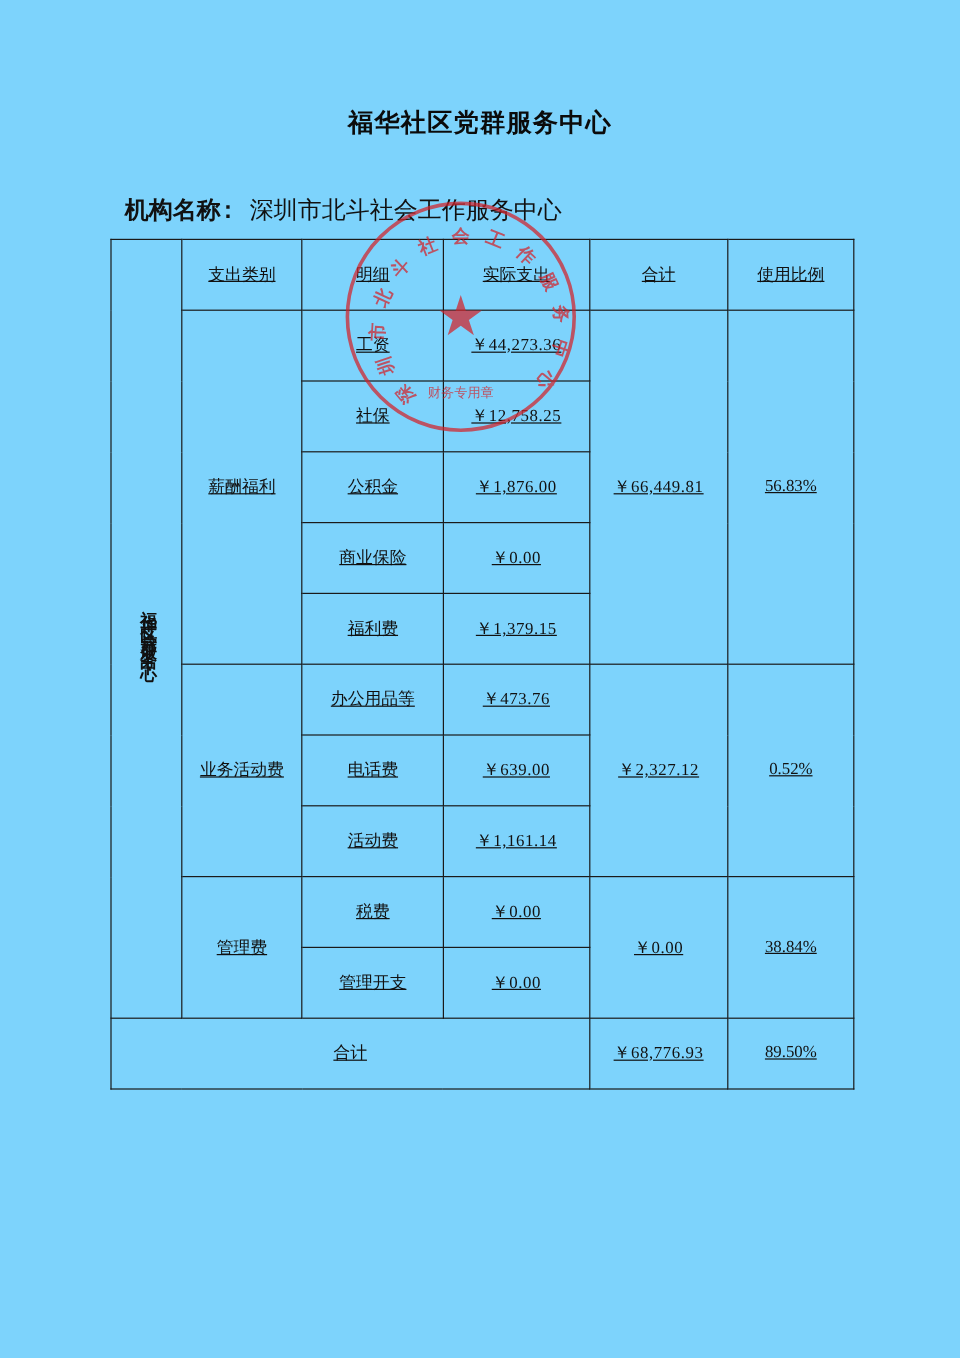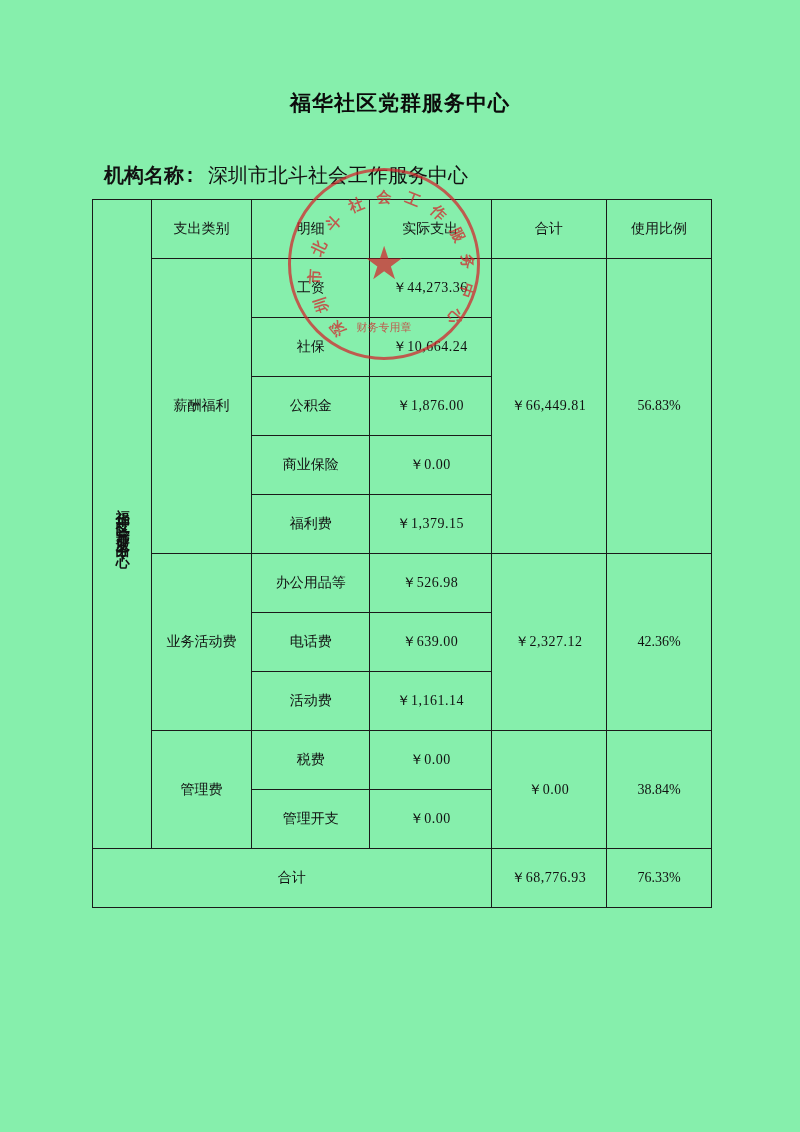--- a/index.html
+++ b/index.html
@@ -12,21 +12,21 @@
     background: #ffffff;
     font-family: "Liberation Serif", "DejaVu Serif", serif;
     color: #111;
     position: relative;
     overflow: hidden;
   }
   .page {
     position: relative;
     width: 800px;
     height: 1132px;
-    background: #86efac;
+    background: #7dd3fc;
   }
   .title-block {
     text-align: center;
     padding-top: 88px;
   }
   .title-line {
     font-family: "Liberation Sans", "DejaVu Sans", sans-serif;
     font-weight: bold;
     font-size: 21px;
     letter-spacing: 1px;
@@ -54,20 +54,21 @@
     table-layout: fixed;
   }
   table.main td {
     border: 1px solid #1a1a1a;
     text-align: center;
     vertical-align: middle;
     font-size: 14px;
     font-family: "Liberation Serif", "DejaVu Serif", serif;
     padding: 0 2px;
     height: 58px;
+    text-decoration: underline;
   }
   td.head {
     height: 46px;
     font-size: 14.5px;
   }
   td.vertical {
     width: 56px;
     font-family: "Liberation Sans", "DejaVu Sans", sans-serif;
     font-weight: bold;
     font-size: 17px;
@@ -173,41 +174,41 @@
 
       <tr>
         <td rowspan="5">薪酬福利</td>
         <td>工资</td>
         <td class="money">￥44,273.36</td>
         <td class="money" rowspan="5">￥66,449.81</td>
         <td rowspan="5">56.83%</td>
       </tr>
       <tr>
         <td>社保</td>
-        <td class="money">￥10,664.24</td>
+        <td class="money">￥12,758.25</td>
       </tr>
       <tr>
         <td>公积金</td>
         <td class="money">￥1,876.00</td>
       </tr>
       <tr>
         <td>商业保险</td>
         <td class="money">￥0.00</td>
       </tr>
       <tr>
         <td>福利费</td>
         <td class="money">￥1,379.15</td>
       </tr>
 
       <tr>
         <td rowspan="3">业务活动费</td>
         <td>办公用品等</td>
-        <td class="money">￥526.98</td>
+        <td class="money">￥473.76</td>
         <td class="money" rowspan="3">￥2,327.12</td>
-        <td rowspan="3">42.36%</td>
+        <td rowspan="3">0.52%</td>
       </tr>
       <tr>
         <td>电话费</td>
         <td class="money">￥639.00</td>
       </tr>
       <tr>
         <td>活动费</td>
         <td class="money">￥1,161.14</td>
       </tr>
 
@@ -219,21 +220,21 @@
         <td rowspan="2">38.84%</td>
       </tr>
       <tr>
         <td>管理开支</td>
         <td class="money">￥0.00</td>
       </tr>
 
       <tr>
         <td colspan="4">合计</td>
         <td class="money">￥68,776.93</td>
-        <td>76.33%</td>
+        <td>89.50%</td>
       </tr>
     </tbody>
   </table>
 
   <div class="seal">
     <div class="seal-text">
         <span style="transform: rotate(-130deg) translate(-50%, -76px); transform-origin: 50% 50%; position: absolute; left: 50%; top: 50%;">深</span>
         <span style="transform: rotate(-108.333deg) translate(-50%, -76px); transform-origin: 50% 50%; position: absolute; left: 50%; top: 50%;">圳</span>
         <span style="transform: rotate(-86.6667deg) translate(-50%, -76px); transform-origin: 50% 50%; position: absolute; left: 50%; top: 50%;">市</span>
         <span style="transform: rotate(-65deg) translate(-50%, -76px); transform-origin: 50% 50%; position: absolute; left: 50%; top: 50%;">北</span>

